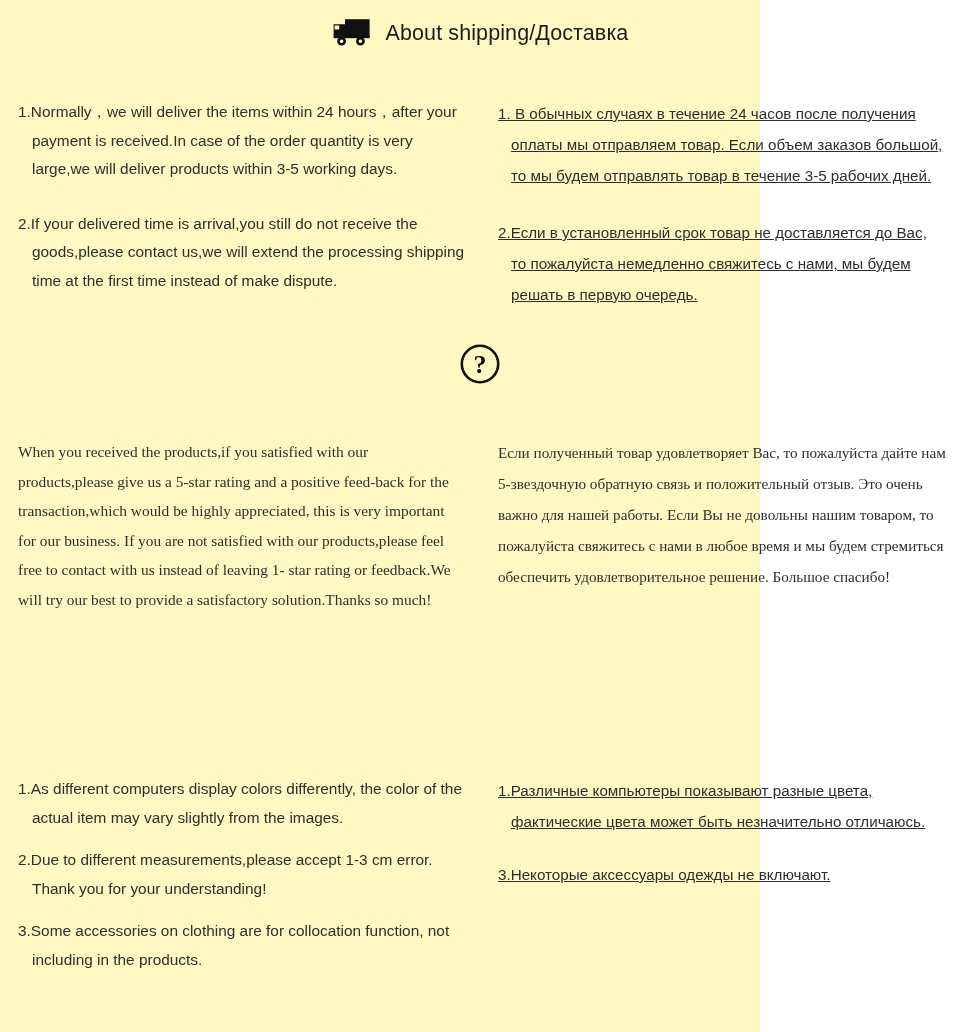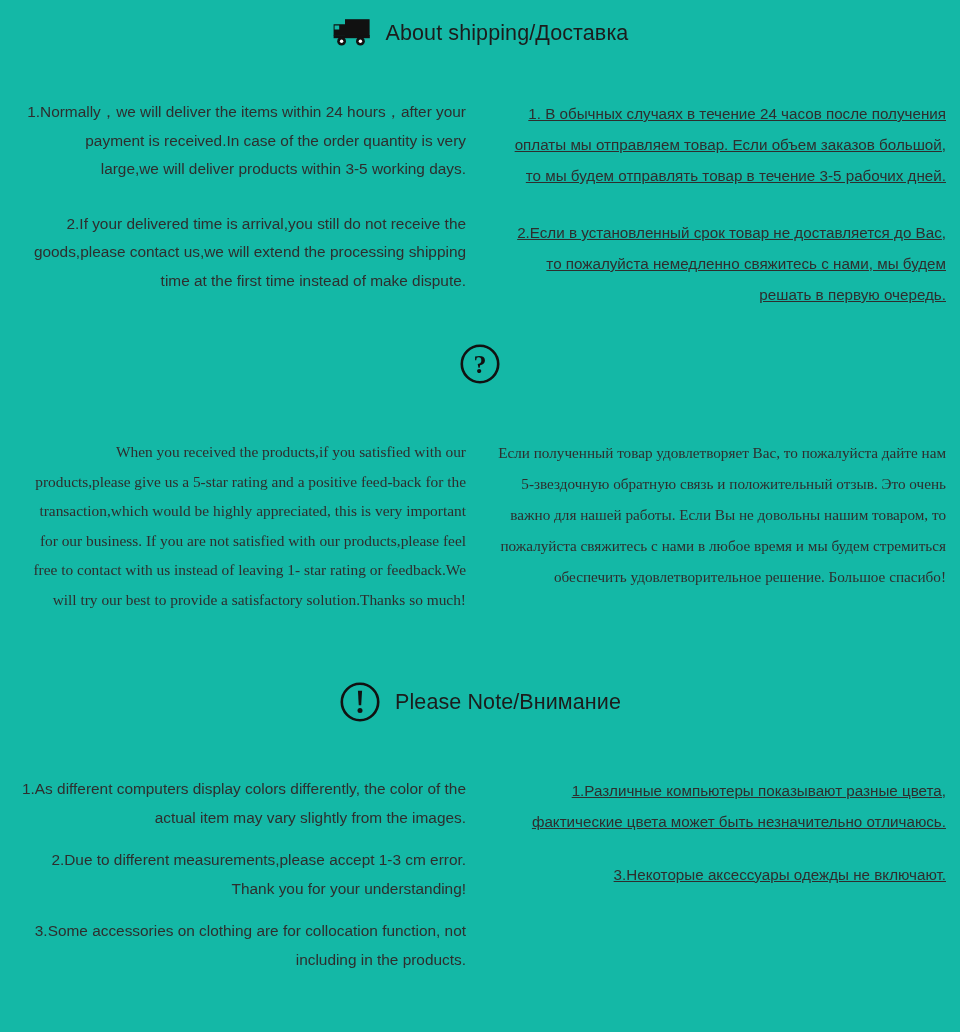--- a/index.html
+++ b/index.html
@@ -11,24 +11,24 @@
   body {
     width: 960px;
     height: 1032px;
     font-family: "Liberation Sans", "DejaVu Sans", sans-serif;
     color: #2b2b2b;
     position: relative;
     overflow: hidden;
   }
 
   .page {
-    width: 960px;
+    width: 760px;
     height: 1032px;
     position: relative;
-    background: #14b8a6;
+    background: #fef9c3;
   }
 
   
   .section-header {
     display: flex;
     align-items: center;
     justify-content: center;
     gap: 14px;
   }
   .section-title {
@@ -44,21 +44,20 @@
   .icon-circle { width: 42px; height: 42px; display: block; }
 
   
   .cols {
     display: flex;
     width: 960px;
   }
   .col {
     flex: 0 0 480px;
     max-width: 480px;
-    text-align: right;
   }
   .col-left  { padding-left: 18px;  padding-right: 14px; }
   .col-right { padding-left: 18px;  padding-right: 14px; }
 
   .para {
     font-size: 15.4px;
     line-height: 28.5px;
     color: #2e2e2e;
     text-indent: 0;
     margin: 0;
@@ -138,32 +137,20 @@
     <div class="cols">
       <div class="col col-left">
         <p class="para fb-left">When you received the products,if you satisfied with our products,please give us a 5-star rating and a positive feed-back for the transaction,which would be highly appreciated, this is very important for our business. If you are not satisfied with our products,please feel free to contact with us instead of leaving 1- star rating or feedback.We will try our best to provide a satisfactory solution.Thanks so much!</p>
       </div>
       <div class="col col-right">
         <p class="para fb-right">Если полученный товар удовлетворяет Вас, то пожалуйста дайте нам 5-звездочную обратную связь и положительный отзыв. Это очень важно для нашей работы. Если Вы не довольны нашим товаром, то пожалуйста свяжитесь с нами в любое время и мы будем стремиться обеспечить удовлетворительное решение. Большое спасибо!</p>
       </div>
     </div>
   </div>
 
-  <div class="sec3-header">
-    <div class="section-header">
-      <span class="icon">
-        <svg class="icon-circle" viewBox="0 0 42 42" xmlns="http://www.w3.org/2000/svg">
-          <circle cx="21" cy="21" r="18.2" fill="none" stroke="#111111" stroke-width="2.6"></circle>
-          <path d="M18.9 9.8 h4.2 l-0.9 14.4 h-2.4 z" fill="#111111"></path>
-          <circle cx="21" cy="29.4" r="2.5" fill="#111111"></circle>
-        </svg>
-      </span>
-      <span class="section-title">Please Note/Внимание</span>
-    </div>
-  </div>
 
   <div class="sec3-body">
     <div class="cols">
       <div class="col col-left notes">
         <p class="para hang">1.As different computers display colors differently, the color of the actual item may vary slightly   from the images.</p>
         <p class="para hang">2.Due to different measurements,please accept 1-3 cm error. Thank you for your understanding!</p>
         <p class="para hang">3.Some accessories on clothing are for collocation function, not including in the products.</p>
       </div>
       <div class="col col-right notes-ru">
         <p class="para para-ru hang-ru">1.Различные компьютеры показывают разные цвета, фактические цвета может быть незначительно отличаюсь.</p>

